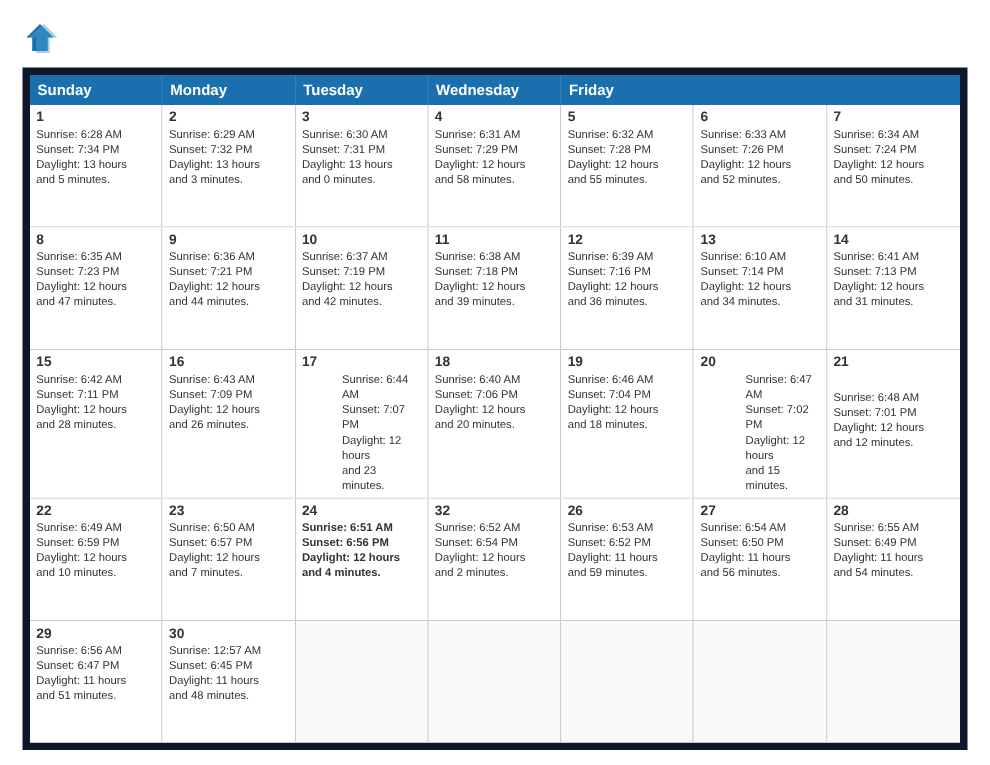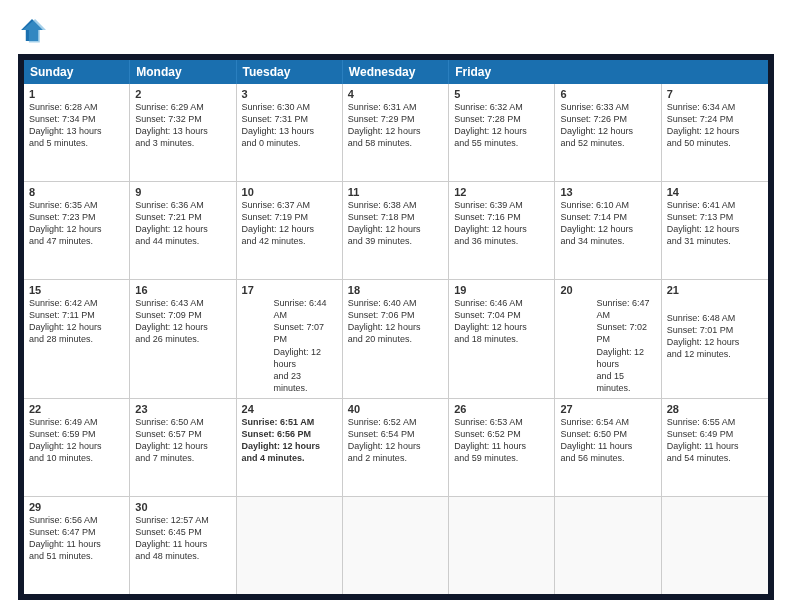--- a/index.html
+++ b/index.html
@@ -307,21 +307,21 @@
 and 7 minutes.</div>
           </div>
           <div class="cal-cell">
             <span class="day-num">24</span>
             <div class="info" style="white-space: pre-line; font-weight: bold;">Sunrise: 6:51 AM
 Sunset: 6:56 PM
 Daylight: 12 hours
 and 4 minutes.</div>
           </div>
           <div class="cal-cell">
-            <span class="day-num">40</span>
+            <span class="day-num">32</span>
             <div class="info" style="white-space: pre-line;">Sunrise: 6:52 AM
 Sunset: 6:54 PM
 Daylight: 12 hours
 and 2 minutes.</div>
           </div>
           <div class="cal-cell">
             <span class="day-num">26</span>
             <div class="info" style="white-space: pre-line;">Sunrise: 6:53 AM
 Sunset: 6:52 PM
 Daylight: 11 hours

